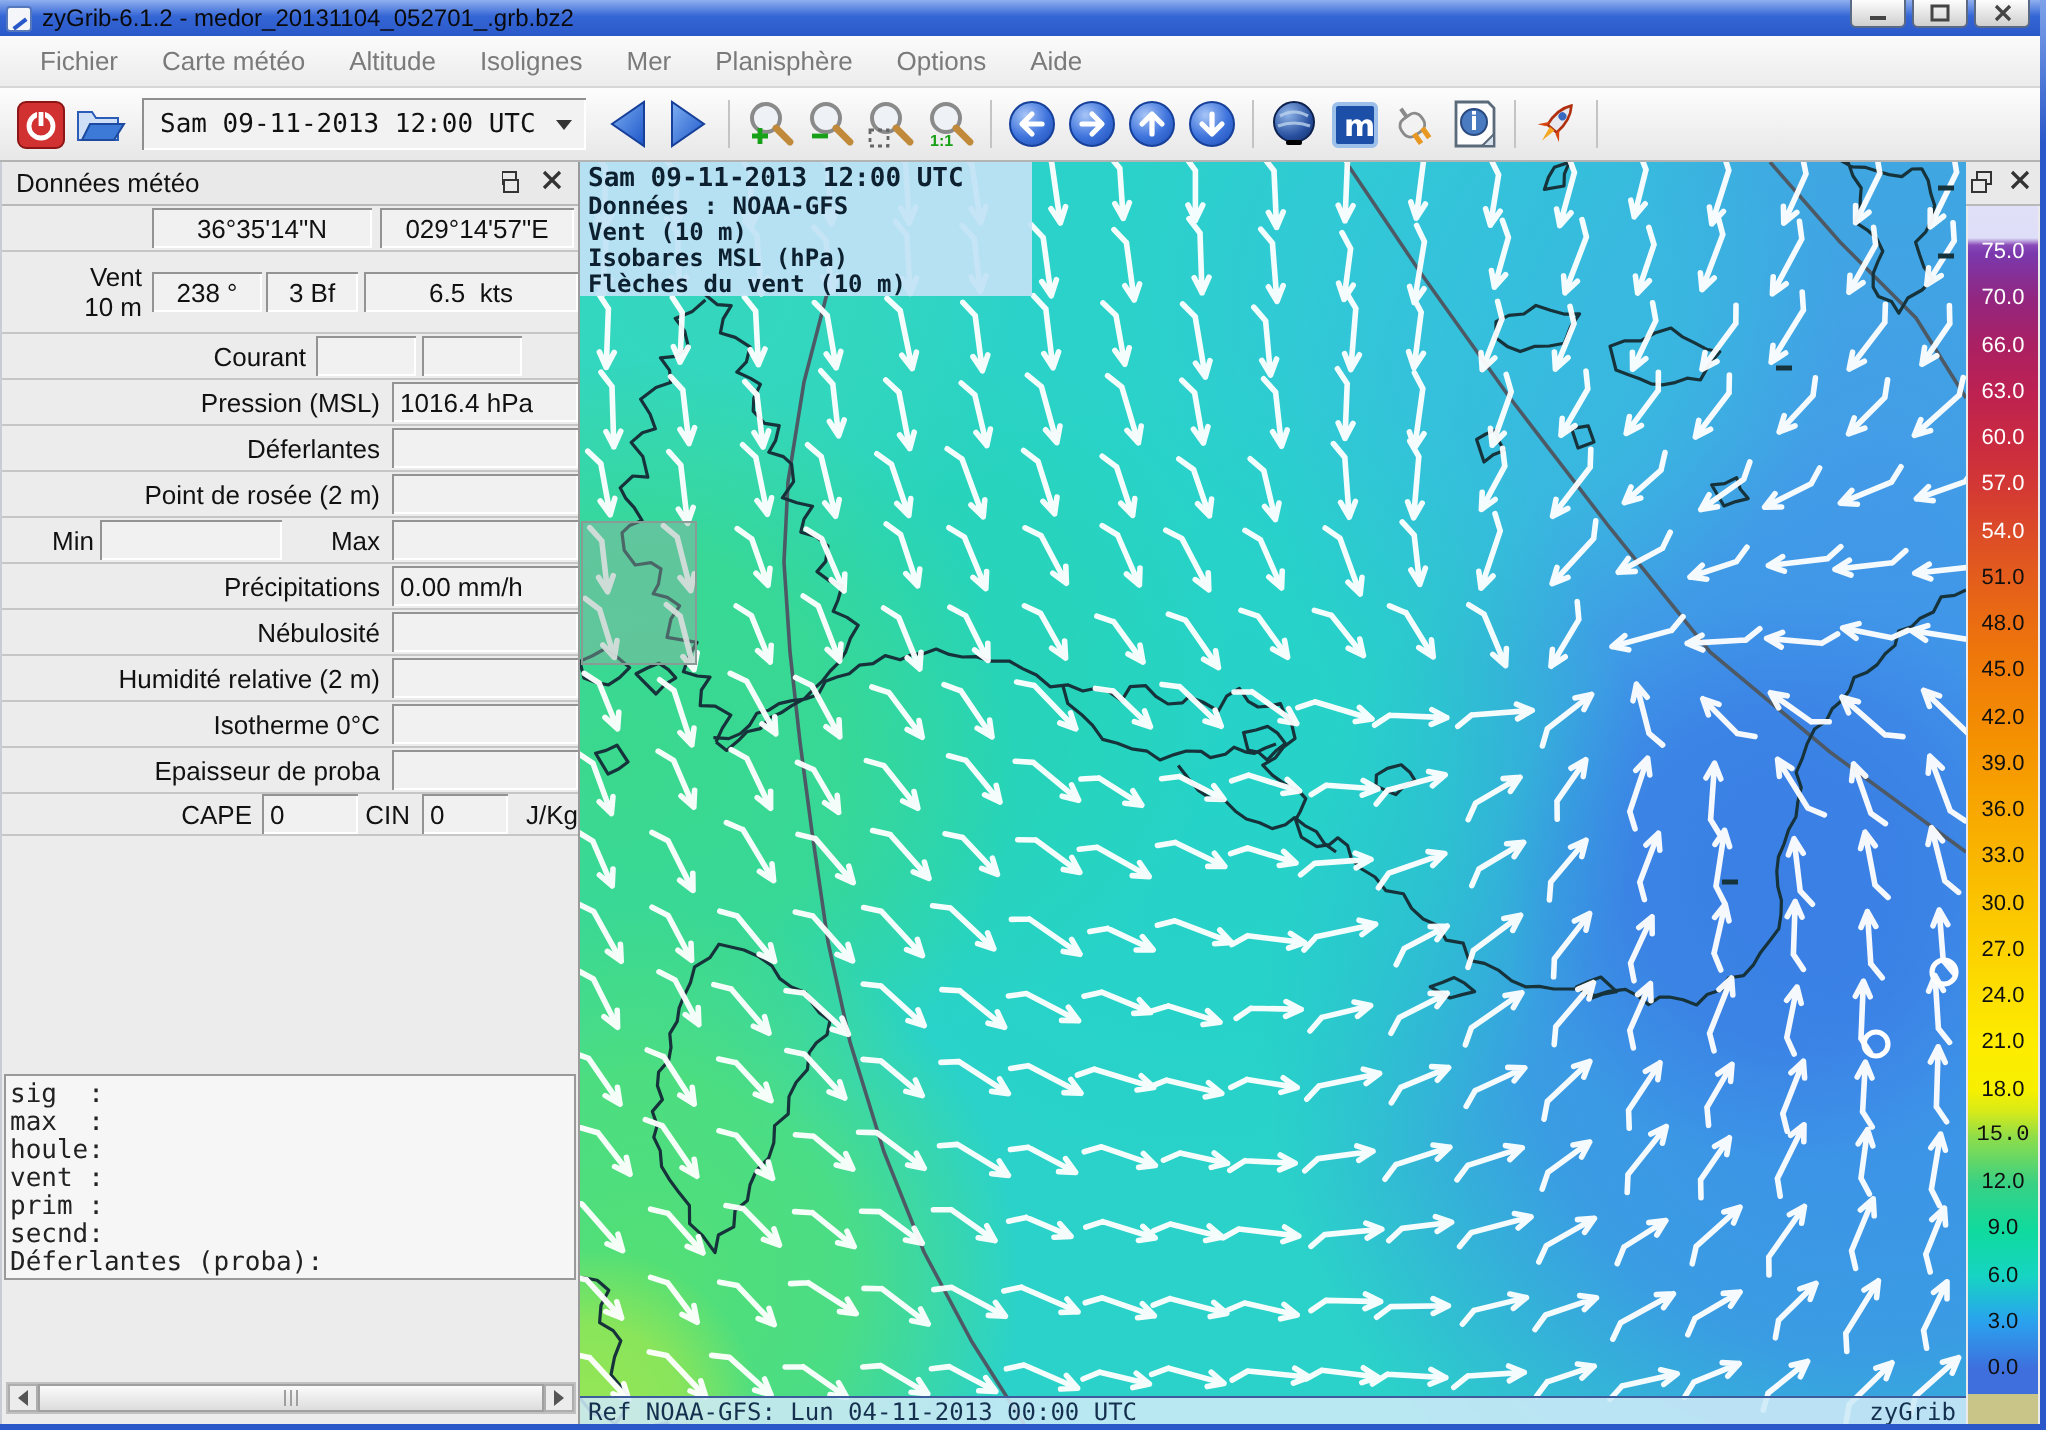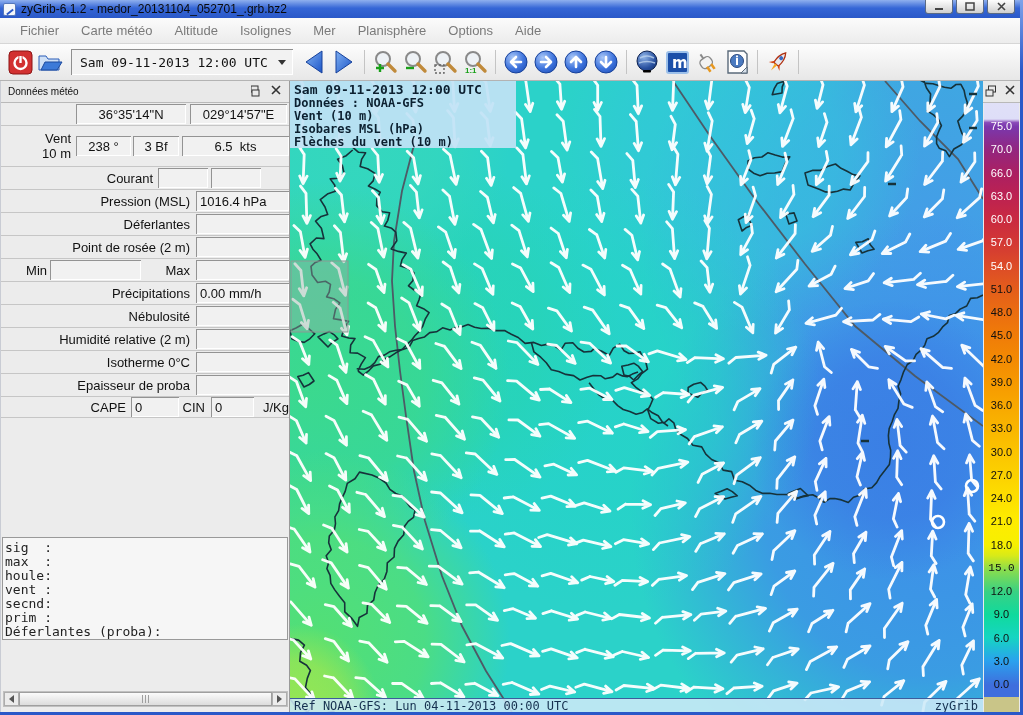--- a/index.html
+++ b/index.html
@@ -27,21 +27,21 @@
   .tsep{width:1px;height:24px;background:#c4c4c4;margin:0 5px;flex:0 0 auto;}
   .combo{width:222px;height:26px;margin:0 6px;background:#f2f2f2;display:flex;align-items:center;
     box-shadow:inset 1px 1px 0 #8f8f8f,inset -1px -1px 0 #ffffff;padding-left:9px;
     font:13px "DejaVu Sans Mono",monospace;color:#111;flex:0 0 auto;}
   .combo .arr{margin-left:auto;margin-right:7px;width:0;height:0;border-left:4px solid transparent;
     border-right:4px solid transparent;border-top:5px solid #333;}
   
   #left-panel{position:absolute;left:0;top:81px;width:290px;height:631px;background:#ececec;
     border-right:1px solid #9a9a9a;border-left:1px solid #c9ccd4;}
   .phead{height:22px;background:#e9e9e9;border-bottom:1px solid #b9b9b9;display:flex;align-items:center;
-    font-size:10px;color:#111;padding-left:7px;position:relative;}
+    font-size:13px;color:#111;padding-left:7px;position:relative;}
   .phead .hbtns{position:absolute;right:6px;top:3px;display:flex;gap:7px;}
   .hicon{width:13px;height:13px;display:flex;align-items:center;justify-content:center;}
   #panel-rows{position:absolute;left:0;top:22px;width:288px;}
   .prow{position:relative;border-bottom:1px solid #c6c6c6;display:flex;align-items:center;height:23px;background:#ececec;}
   .plabel{font-size:13px;color:#111;text-align:right;white-space:pre;}
   .cell{background:#f1f1f1;box-shadow:inset 1px 1px 0 #939393,inset -1px -1px 0 #ffffff;height:20px;
     display:flex;align-items:center;justify-content:center;font-size:13px;color:#111;white-space:pre;}
   .cell.lft{justify-content:flex-start;padding-left:4px;}
   #gust-highlight{position:absolute;left:112px;top:0;width:139px;height:23px;display:flex;align-items:center;}
   #annotation-arrow{position:absolute;left:8px;top:-2px;}
@@ -343,22 +343,22 @@
           <div class="plabel" style="position: absolute; left: 150px; width: 57px; padding-right: 3px;">CIN</div>
           <div class="cell lft" style="width: 43px; position: absolute; left: 210px; top: 50%; transform: translateY(-50%);">0</div>
           <div class="plabel" style="position: absolute; left: 262px; text-align: left;">J/Kg</div>
         </div>
       </div>
     <div id="wave-box">
         <div>sig  :</div>
         <div>max  :</div>
         <div>houle:</div>
         <div>vent :</div>
+        <div>prim :</div>
         <div>secnd:</div>
-        <div>prim :</div>
         <div>Déferlantes (proba):</div>
       </div>
     <div id="hscroll">
       <div class="sbtn">
           <span class="tri-l"></span>
         </div>
       <div class="sthumb">
           <span class="grip"></span>
           <span class="grip"></span>
           <span class="grip"></span>

